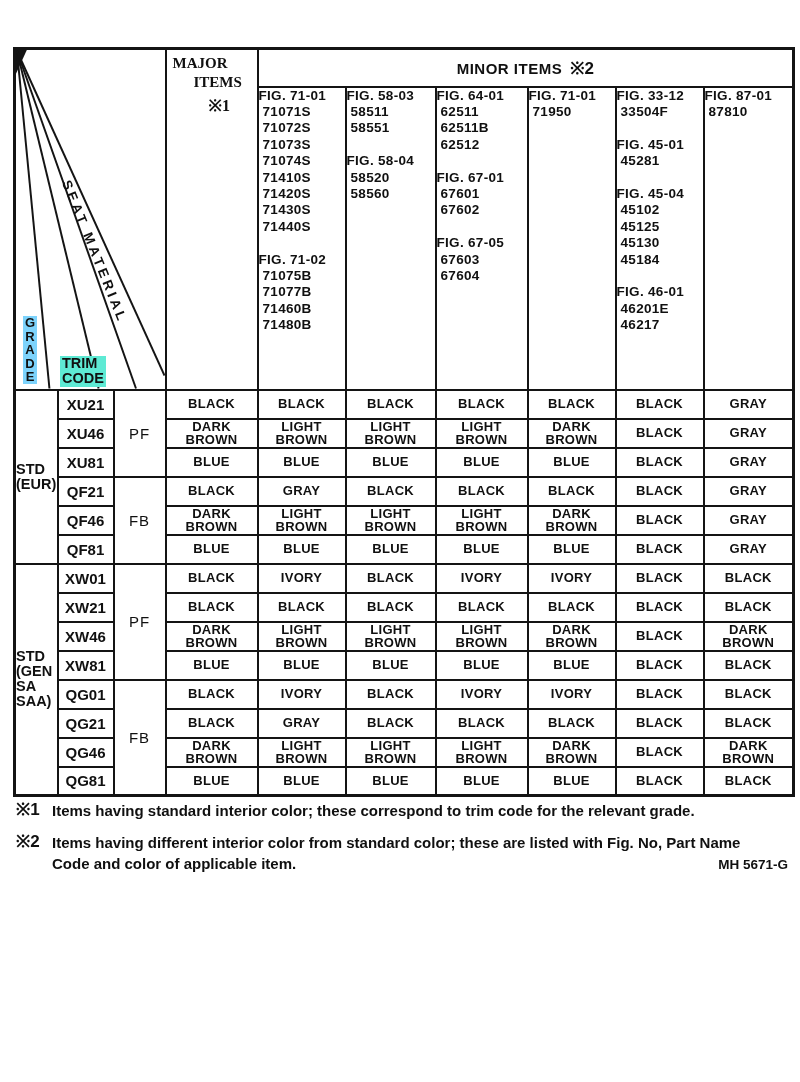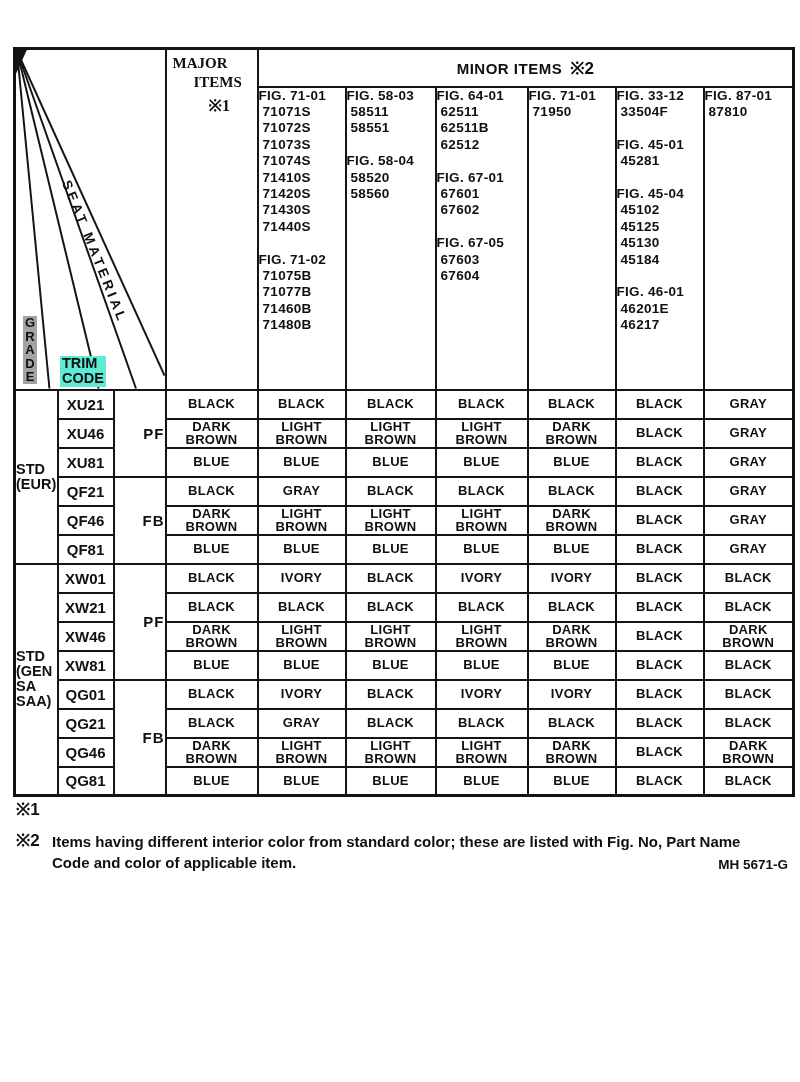--- a/index.html
+++ b/index.html
@@ -16,21 +16,21 @@
   tr.hdr1{height:38px;}
   tr.hdr2{height:303px;}
   tr.dr{height:29px;}
 
   
   td.corner{position:relative;}
   .corner svg{position:absolute;left:0;top:0;width:100%;height:100%;}
   .corner-grade{
     position:absolute;left:7px;bottom:5px;width:14px;
     font-weight:bold;font-size:13px;line-height:13.5px;text-align:center;
-    word-break:break-all;background:#a3a3a3;
+    word-break:break-all;background:#7dd3fc;
   }
   .corner-trim{
     position:absolute;left:44px;bottom:2px;
     font-weight:bold;font-size:14.5px;line-height:15.5px;
     white-space:pre-line;background:#5eead4;padding:0 2px;
   }
   .corner-seat{
     position:absolute;left:57px;top:128px;
     transform:rotate(68deg);transform-origin:0 0;
     font-weight:bold;font-size:13.5px;letter-spacing:3.5px;white-space:nowrap;
@@ -53,22 +53,22 @@
 
   td.gradecell{
     text-align:left;vertical-align:middle;white-space:pre-line;
     font-weight:bold;font-size:14.5px;line-height:15px;
   }
   td.trimcell{
     text-align:center;vertical-align:middle;
     font-weight:bold;font-size:15px;
   }
   td.matcell{
-    text-align:right;vertical-align:middle;
-    font-weight:bold;font-size:15px;letter-spacing:1px;
+    text-align:center;vertical-align:middle;
+    font-weight:normal;font-size:15px;letter-spacing:1px;
   }
   td.colorcell{
     text-align:center;vertical-align:middle;white-space:pre-line;
     font-weight:bold;font-size:13px;line-height:13.5px;letter-spacing:0.3px;
   }
 
   .footnotes{position:absolute;left:16px;top:800px;width:772px;}
   .fn{display:flex;margin-bottom:11px;}
   .fn-marker{flex:none;width:36px;font-weight:bold;font-size:17px;line-height:20px;}
   .fn-text{font-weight:bold;font-size:15px;line-height:21px;max-width:726px;}
@@ -348,20 +348,21 @@
       <td class="colorcell">BLUE</td>
       <td class="colorcell">BLACK</td>
       <td class="colorcell">BLACK</td>
     </tr>
   </tbody>
     </table>
 
   <div class="footnotes">
     <div class="fn">
       <div class="fn-marker">※1</div>
+      <div class="fn-text">Items having standard interior color; these correspond to trim code for the relevant grade.</div>
     </div>
     <div class="fn">
       <div class="fn-marker">※2</div>
       <div class="fn-text">Items having different interior color from standard color; these are listed with Fig. No, Part Name Code and color of applicable item.</div>
     </div>
   </div>
 
   <div class="doc-code">MH 5671-G</div>
 
 </div>

